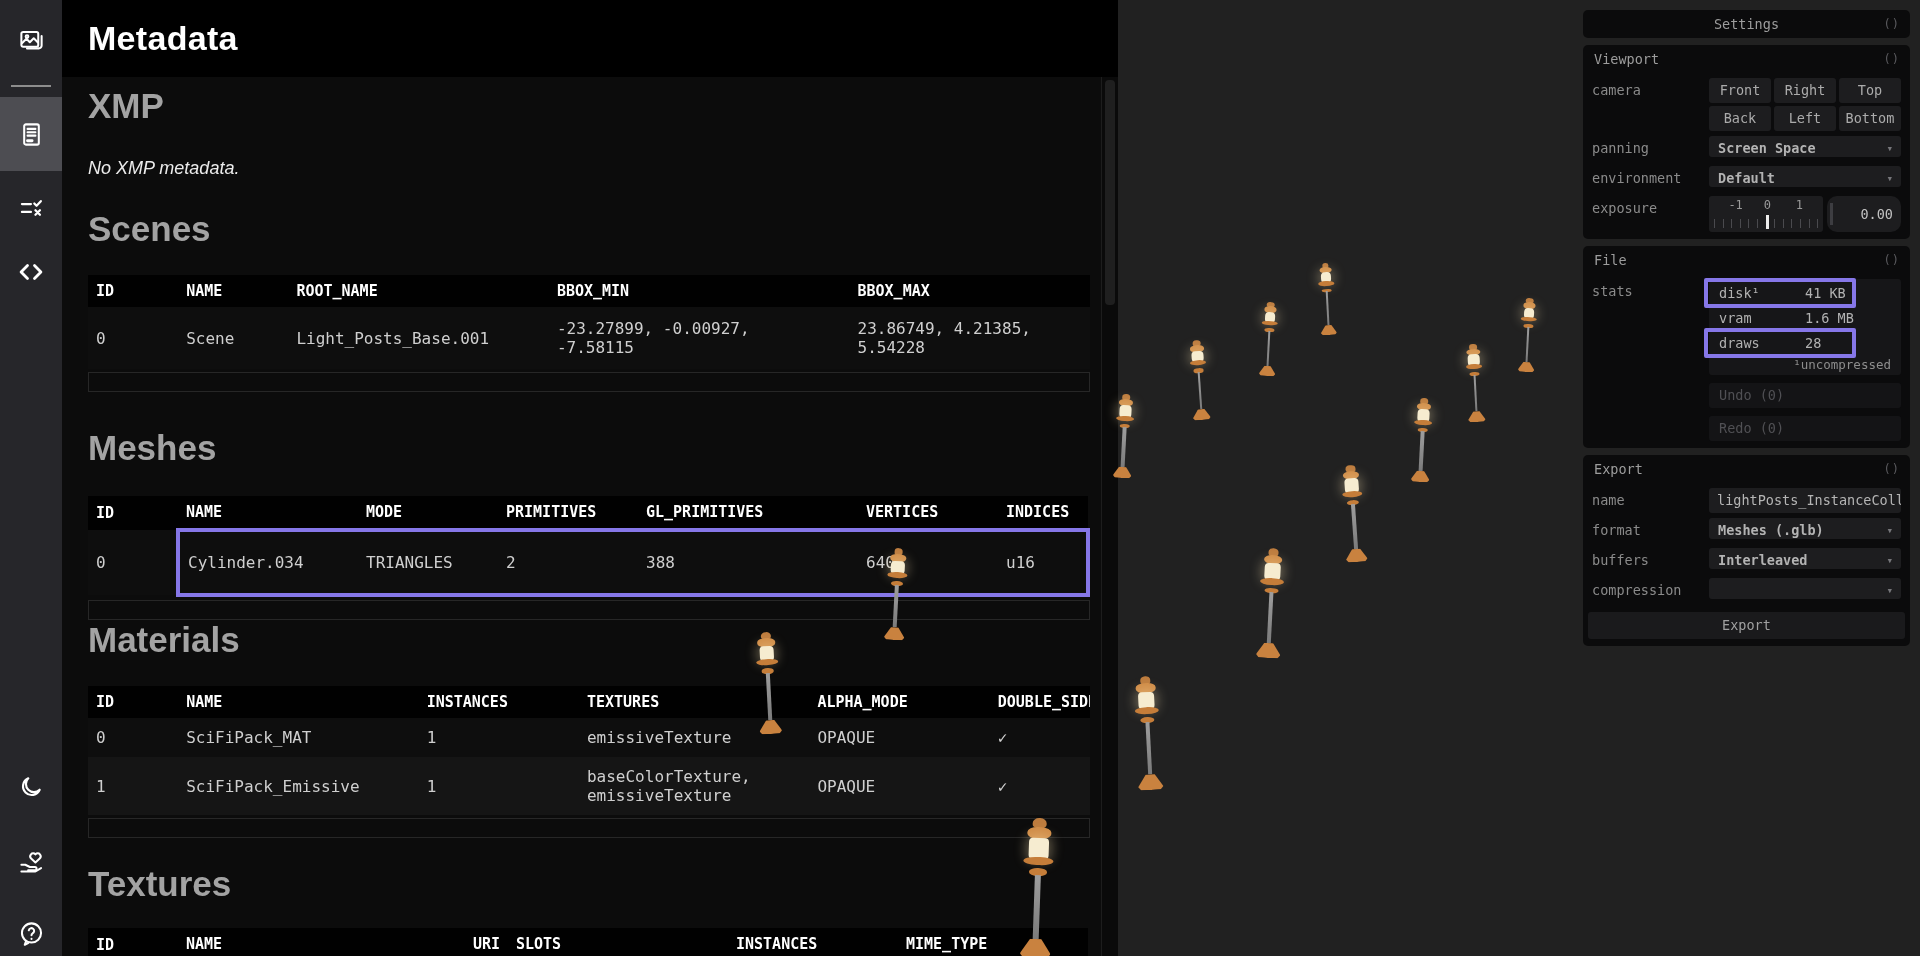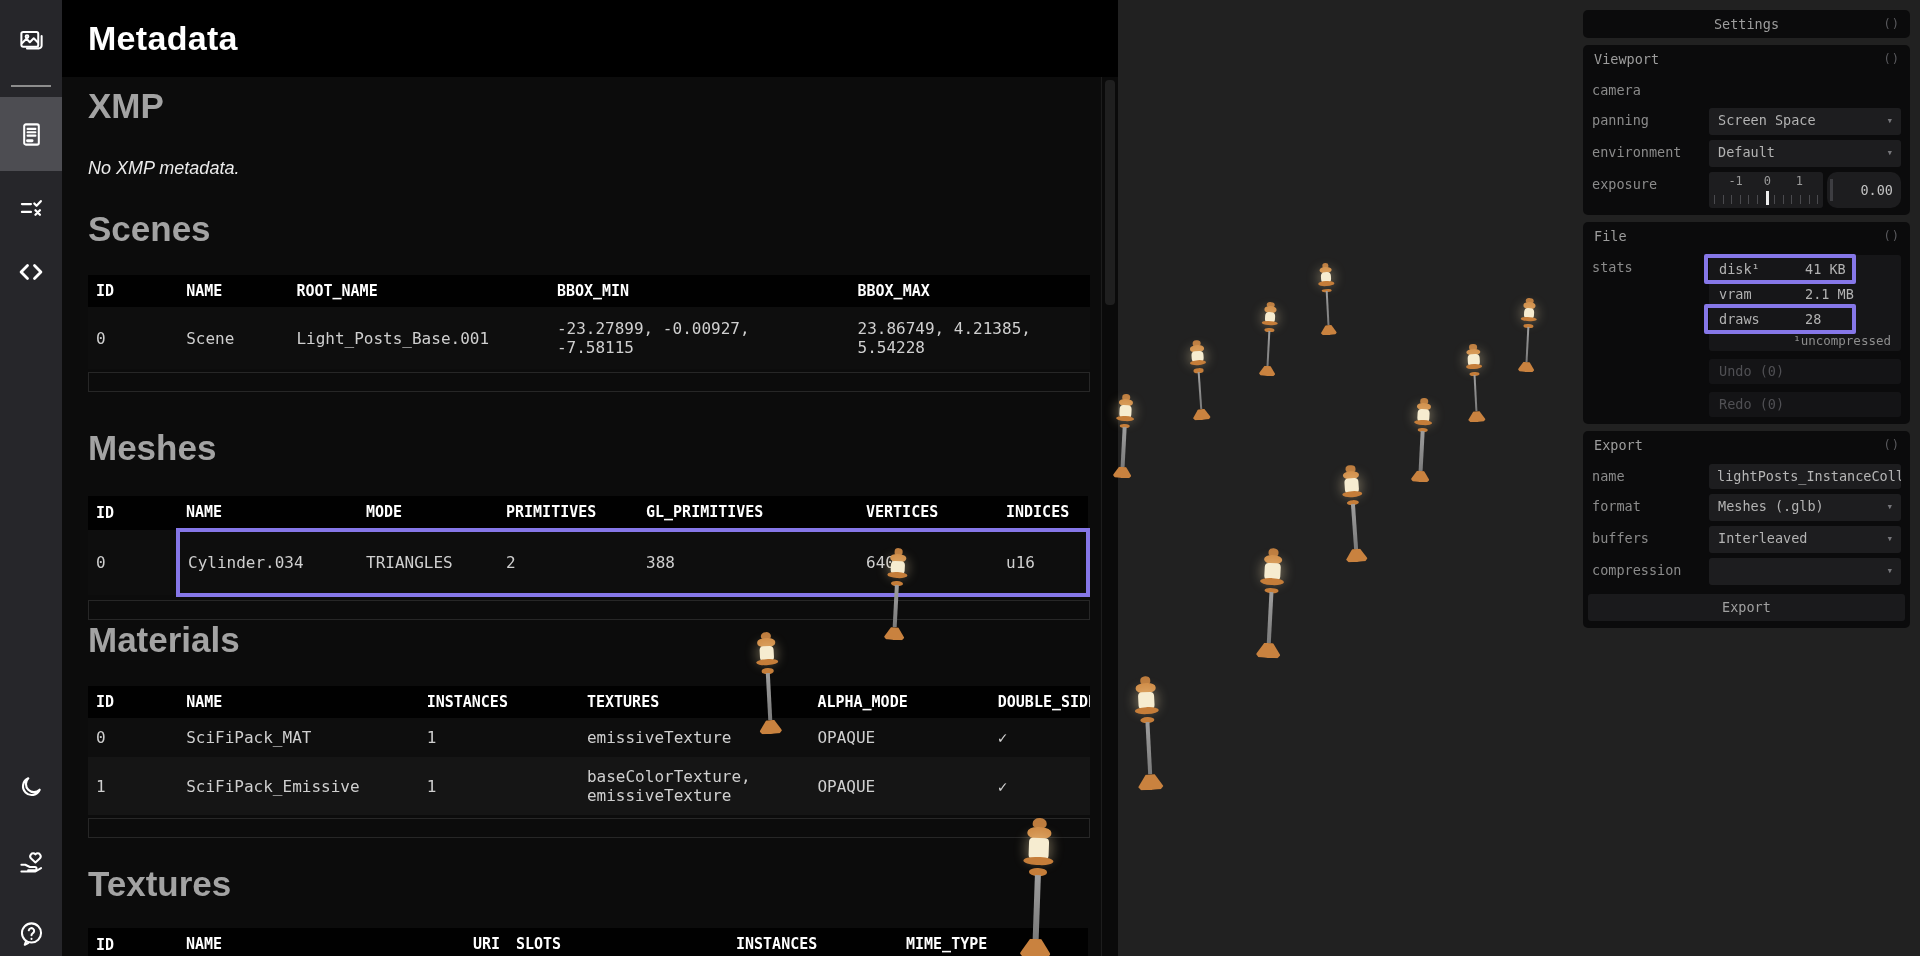--- a/index.html
+++ b/index.html
@@ -89,22 +89,22 @@
   .tp-section.bare { padding-bottom:0; }
   .tp-head { height:28px; display:flex; align-items:center; padding:0 11px; color:#9d9d9d; position:relative;border-radius:10px; }
   .tp-head.center { justify-content:center; }
   .fold { position:absolute; right:10px; top:0; line-height:28px; color:#5a5a5e; font-size:12px; letter-spacing:1px; cursor:pointer; }
   .tp-row { display:flex; align-items:flex-start; margin:5px 9px 0; }
   .tp-label { width:117px; flex:none; color:#8b8b8b; line-height:25px; }
   .tp-ctrl { flex:1; min-width:0; }
   .camera-grid { display:grid; grid-template-columns:repeat(3,1fr); gap:3px; }
   .btn { background:#1d1d1f; color:#ababab; text-align:center; height:25px; line-height:25px;
          border-radius:3px; cursor:pointer; white-space:nowrap; overflow:hidden; }
-  .select { background:#1d1d1f; height:27px; line-height:25px; border-radius:3px; padding:0 22px 0 9px;
-            color:#b3b3b3; position:relative; cursor:pointer; white-space:nowrap; overflow:hidden; }
+  .select { background:#1d1d1f; height:21px; line-height:25px; border-radius:3px; padding:0 22px 0 9px;
+            color:#b3b3b3; position:relative; cursor:pointer; white-space:nowrap; overflow:hidden;font-weight:bold; }
   .caret { position:absolute; right:8px; top:0; color:#76767a; font-size:11px; line-height:25px; }
   .input { background:#1d1d1f; height:25px; line-height:25px; border-radius:3px; padding:0 8px;
            color:#b5b5b5; white-space:nowrap; overflow:hidden; }
 
   .exposure { display:flex; gap:4px; }
   .exp-scale { flex:1; position:relative; background:#1d1d1f; border-radius:3px; height:36px; overflow:hidden; cursor:pointer; }
   .exp-labels span { position:absolute; top:2px; font-size:12px; color:#9a9a9a; }
   .exp-l0 { left:17%; } .exp-l1 { left:48%; } .exp-l2 { left:76%; }
   .exp-ticks { position:absolute; left:5px; right:5px; bottom:4px; height:9px;
                background:repeating-linear-gradient(90deg,#4a4a4e 0 1px,transparent 1px 8.6px); }
@@ -454,20 +454,28 @@
     </div>
   </div>
 
   <div class="tp-section">
     <div class="tp-head">
       <span>Viewport</span>
       <span class="fold">()</span>
     </div>
     <div class="tp-row">
       <div class="tp-label">camera</div>
+      <div class="tp-ctrl camera-grid" id="camera-grid">
+          <div class="btn">Front</div>
+          <div class="btn">Right</div>
+          <div class="btn">Top</div>
+          <div class="btn">Back</div>
+          <div class="btn">Left</div>
+          <div class="btn">Bottom</div>
+        </div>
     </div>
     <div class="tp-row">
       <div class="tp-label">panning</div>
       <div class="tp-ctrl select">
         <span>Screen Space</span>
         <span class="caret">▾</span>
       </div>
     </div>
     <div class="tp-row">
       <div class="tp-label">environment</div>
@@ -501,21 +509,21 @@
     <div class="tp-row">
       <div class="tp-label">stats</div>
       <div class="tp-ctrl stats-box" id="stats-box">
           <div class="stat-row">
             <span class="stat-key">disk¹</span>
             <span class="stat-val">41 KB</span>
             <div class="stat-hl"></div>
           </div>
           <div class="stat-row">
             <span class="stat-key">vram</span>
-            <span class="stat-val">2.1 MB</span>
+            <span class="stat-val">1.6 MB</span>
           </div>
           <div class="stat-row">
             <span class="stat-key">draws</span>
             <span class="stat-val">28</span>
             <div class="stat-hl"></div>
           </div>
           <div class="footnote">¹uncompressed</div>
         </div>
     </div>
     <div class="action-row btn disabled">Undo (0)</div>

